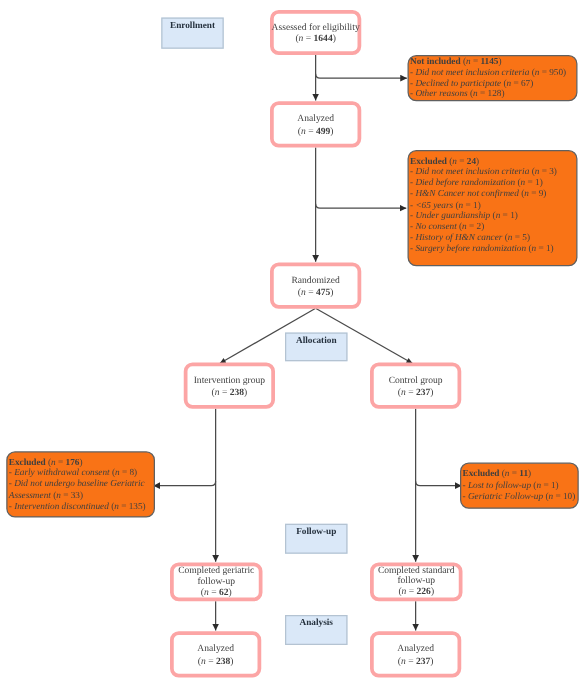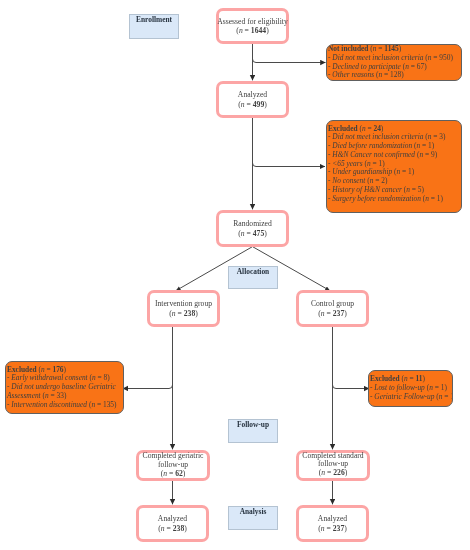--- a/index.html
+++ b/index.html
@@ -101,21 +101,21 @@
 
   <div class="stage-label" style="left:129px;top:14px;width:50px;height:25px;">
     <span>Enrollment</span>
   </div>
   <div class="stage-label" style="left:228px;top:266px;width:50px;height:23px;">
     <span>Allocation</span>
   </div>
   <div class="stage-label" style="left:228px;top:419px;width:50px;height:24px;">
     <span>Follow-up</span>
   </div>
-  <div class="stage-label" style="left:228px;top:506px;width:50px;height:24px;">
+  <div class="stage-label" style="left:228px;top:492px;width:50px;height:24px;">
     <span>Analysis</span>
   </div>
 
   <div class="node" style="left:216px;top:8px;width:73px;height:36px;">
     <span class="ln">Assessed for eligibility</span>
     <span class="ln">(<span class="ital">n</span> = <span class="num">1644</span>)</span>
   </div>
   <div class="node" style="left:216px;top:81px;width:73px;height:37px;">
     <span class="ln">Analyzed</span>
     <span class="ln">(<span class="ital">n</span> = <span class="num">499</span>)</span>
@@ -171,19 +171,19 @@
   </div>
 
   <div class="side lh88" style="left:5px;top:361px;width:119px;height:53px;">
     <span class="hd"><span class="b">Excluded</span> (<span class="ital">n</span> = <span class="num">176</span>)</span>
     <span class="it"><span>- Early withdrawal consent</span> <span class="rom">(<span class="ital">n</span> = <span>8</span>)</span></span>
     <span class="it"><span>- Did not undergo baseline Geriatric</span></span>
     <span class="it"><span>Assessment</span> <span class="rom">(<span class="ital">n</span> = <span>33</span>)</span></span>
     <span class="it"><span>- Intervention discontinued</span> <span class="rom">(<span class="ital">n</span> = <span>135</span>)</span></span>
   </div>
 
-  <div class="side lh88" style="left:368px;top:370px;width:85px;height:37px;">
+  <div class="side lh88" style="left:368px;top:370px;width:95px;height:37px;">
     <span class="hd"><span class="b">Excluded</span> (<span class="ital">n</span> = <span class="num">11</span>)</span>
     <span class="it"><span>- Lost to follow-up</span> <span class="rom">(<span class="ital">n</span> = <span>1</span>)</span></span>
     <span class="it"><span>- Geriatric Follow-up</span> <span class="rom">(<span class="ital">n</span> = <span>10</span>)</span></span>
   </div>
 
 </div>
 
 </body></html>

